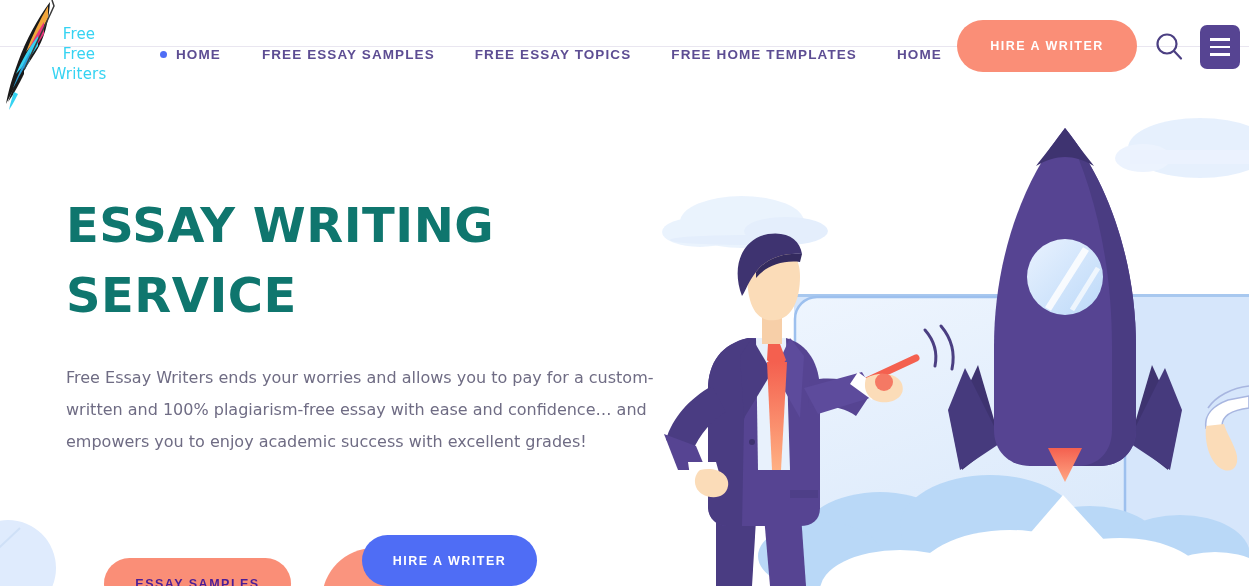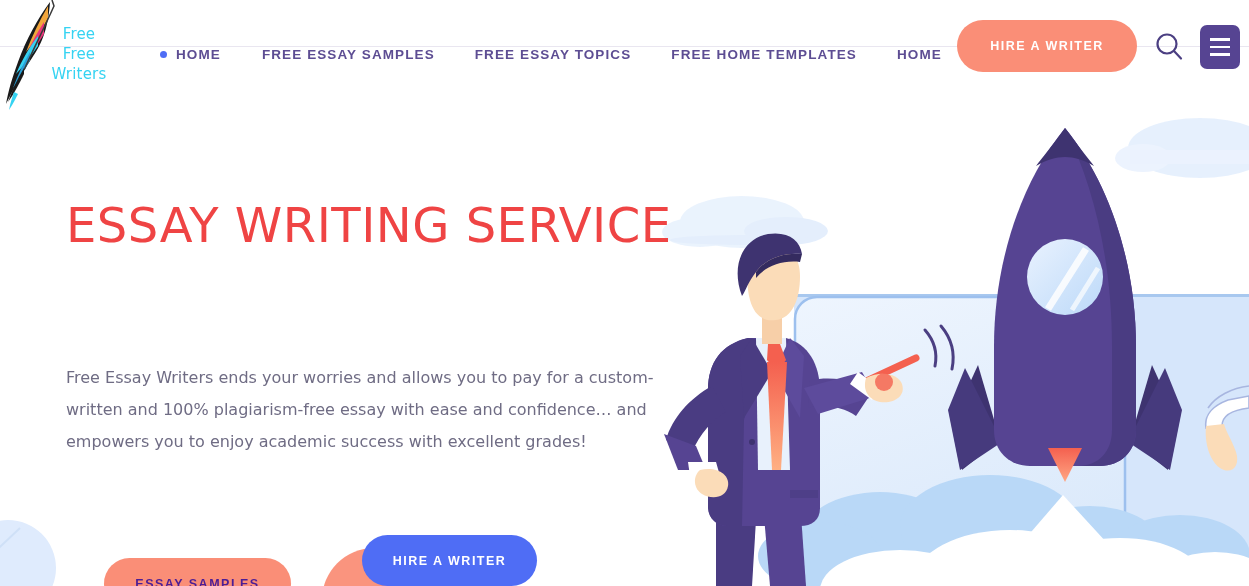--- a/index.html
+++ b/index.html
@@ -67,22 +67,22 @@
   
   .illus {
     position:absolute; left:0; top:0; width:1249px; height:586px;
     z-index:1; pointer-events:none;
   }
 
   
   .hero { position:absolute; left:0; top:0; width:700px; height:586px; z-index:30; }
   .hero-title {
     position:absolute; left:66px; top:190px; width:640px;
-    color:#ef4444; font-size:48px; line-height:70px;
-    font-weight:400; letter-spacing:.5px;
+    color:#0f766e; font-size:48px; line-height:70px;
+    font-weight:700; letter-spacing:.5px;
     font-family:"DejaVu Sans", sans-serif;
   }
   .hero-title .l2 { display:block; }
   .hero-desc {
     position:absolute; left:66px; top:362px; width:592px;
     color:#6f6c84; font-size:16px; line-height:32px; font-weight:400;
     font-family:"DejaVu Sans", sans-serif;
   }
   .cta-row { position:absolute; left:104px; top:535px; display:flex; }
   .btn-samples {

